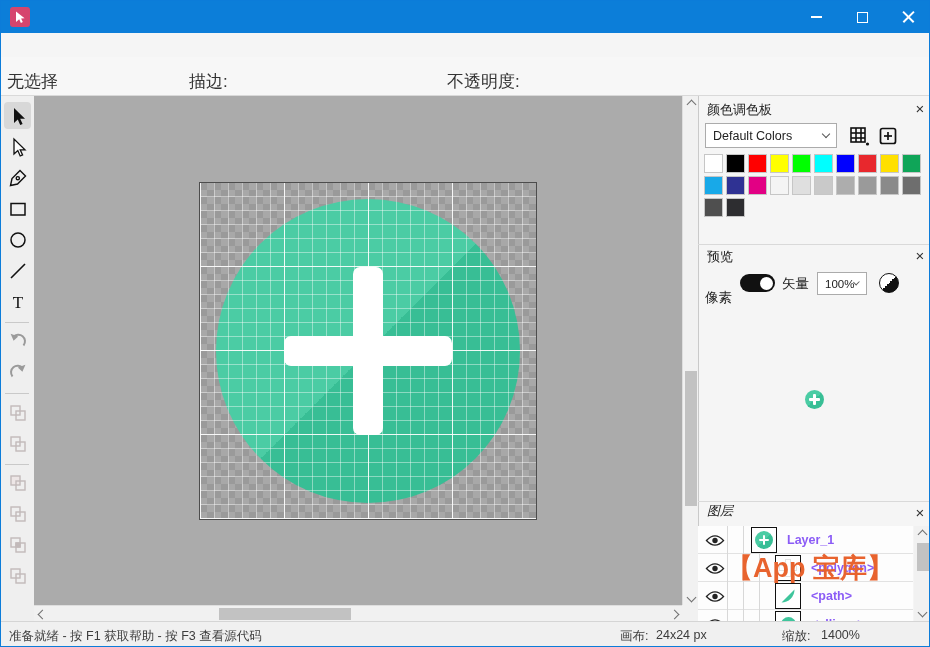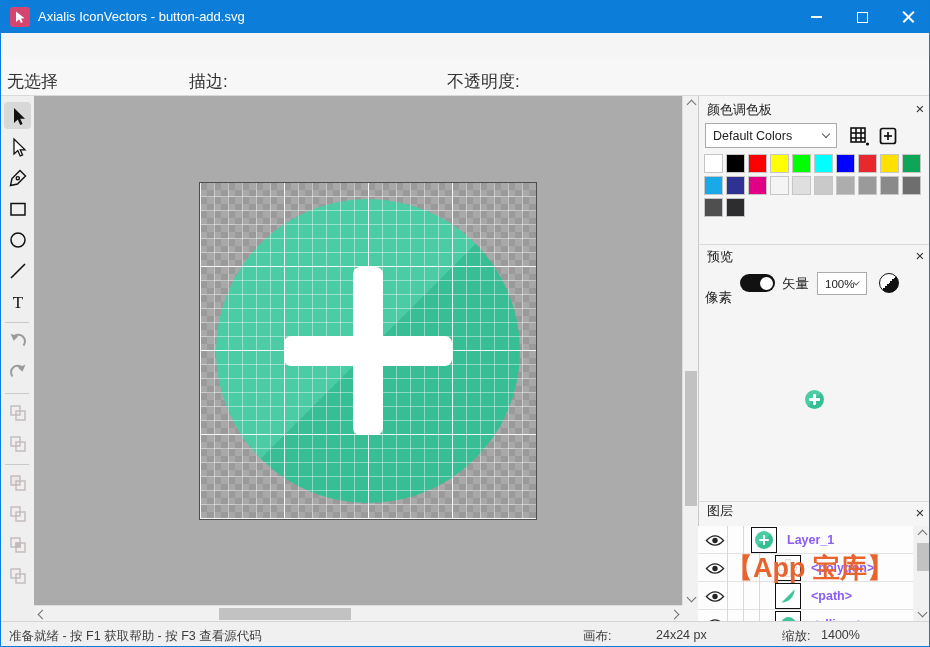--- a/index.html
+++ b/index.html
@@ -105,21 +105,20 @@
 <body>
 
 <div class="window">
 
   <div class="titlebar">
     <div class="appicon">
       <svg width="20" height="20" viewBox="0 0 20 20">
           <path d="M6 4.5 L6 15 L9.2 12.3 L10.9 16 L12.8 15.1 L11.1 11.5 L14.6 11.2 Z" fill="#fff"></path>
         </svg>
     </div>
-    <div class="title-text">Axialis IconVectors - button-add.svg</div>
     <div class="winbtn" style="left:792px;">
         <div class="glyph-min"></div>
       </div>
     <div class="winbtn" style="left:838px;">
         <div class="glyph-max"></div>
       </div>
     <div class="winbtn" style="left:884px;">
         <div class="glyph-close"></div>
       </div>
   </div>
@@ -444,21 +443,21 @@
   <div class="toggle" style="left:739px; top:273px;"></div>
   <div class="sec-title" style="left:781px; top:274px; font-size:13.5px;">矢量</div>
   <div class="select-box" style="left:816px; top:271px; width:50px; height:23px;">
     <span style="font-size:11.5px;">100%</span>
     <div class="chev" style="transform:rotate(45deg) scale(.85);"></div>
   </div>
   <div class="contrast" style="left:878px; top:272px;"></div>
   <div class="mini-plus-icon" style="position:absolute; left:804px; top:389px; width:19px; height:19px;"></div>
 
   <div class="sec-div" style="top:500px;"></div>
-  <div class="sec-title" style="left:706px; top:501px;">图层</div>
+  <div class="sec-title" style="left:706px; top:501px;font-style:italic;">图层</div>
   <div class="sec-close" style="left:911px; top:504px;">×</div>
 
   <div class="layers-clip">
 
     <div class="layer-row" style="top:0; background:#FDFDFD;">
       <svg class="abs" style="left:7px; top:8px;" width="20" height="13" viewBox="0 0 24 16">
           <path d="M1.5 8 Q12 -3.5 22.5 8 Q12 19.5 1.5 8 Z" fill="none" stroke="#222" stroke-width="1.6"></path>
           <circle cx="12" cy="8" r="3.3" fill="#222"></circle>
         </svg>
       <div class="guide" style="left:29px;"></div>
@@ -521,19 +520,19 @@
       <div class="sb-btn" style="top:78px; left:0;">
           <div class="s-chev s-dn"></div>
         </div>
     </div>
   </div>
 
   <div class="watermark" style="color: rgb(232, 99, 46);">【App 宝库】</div>
 
   <div class="statusbar">
     <div class="sb-text" style="left:8px;">准备就绪 - 按 F1 获取帮助 - 按 F3 查看源代码</div>
-    <div class="sb-text" style="left:582px;">画布:</div>
+    <div class="sb-text" style="left:619px;">画布:</div>
     <div class="sb-text" style="left:655px;">24x24 px</div>
     <div class="sb-text" style="left:781px;">缩放:</div>
     <div class="sb-text" style="left:820px;">1400%</div>
   </div>
 
 </div>
 
 </body></html>

